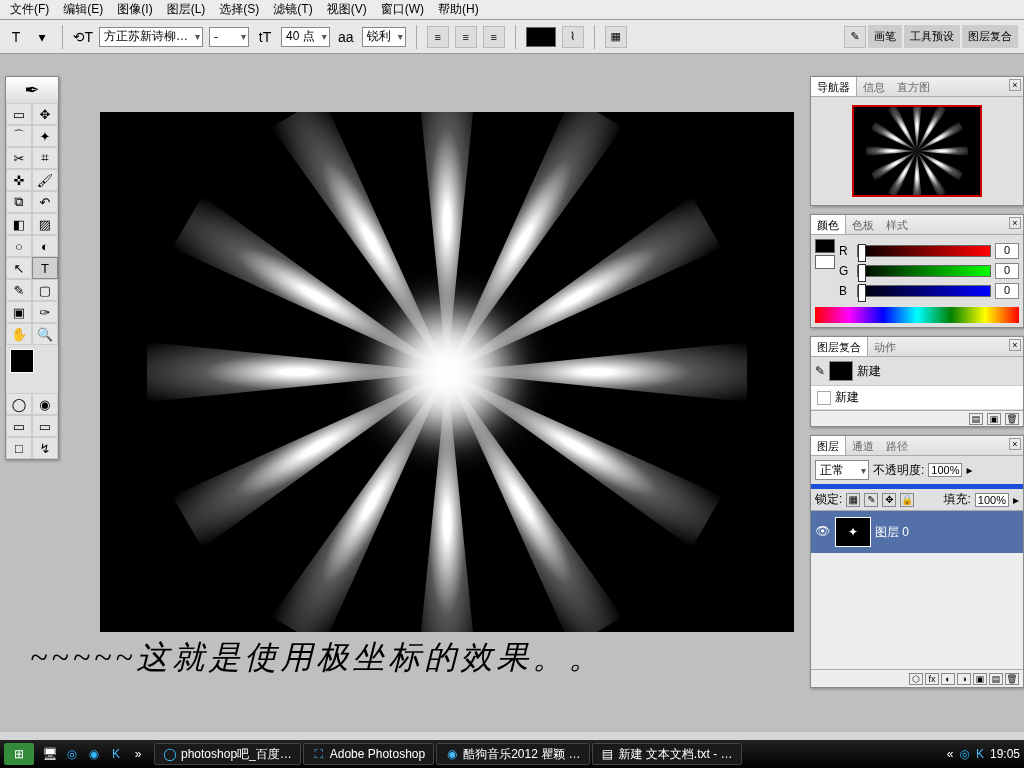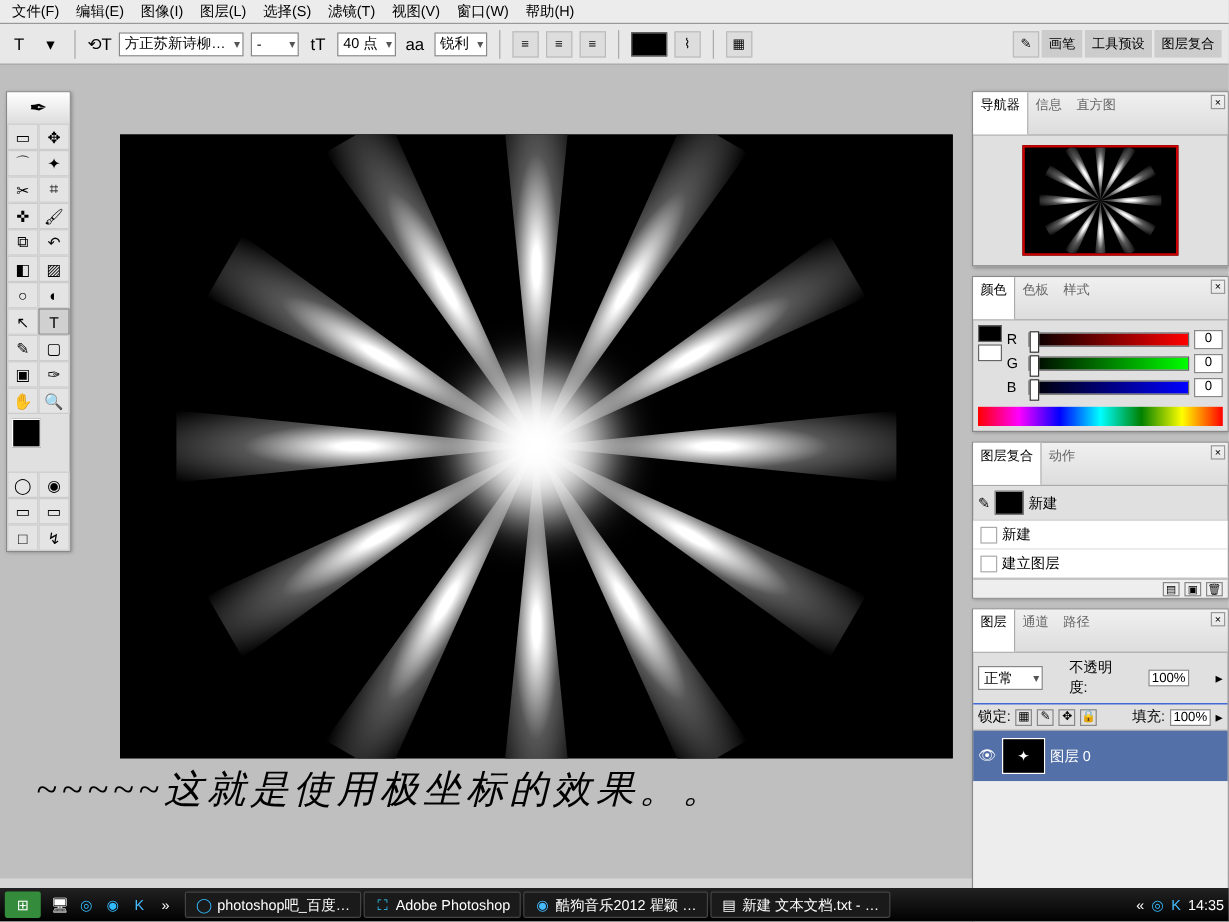--- a/index.html
+++ b/index.html
@@ -39,21 +39,21 @@
 
 .canvas-frame { position: absolute; top: 58px; left: 100px; width: 694px; height: 520px; background: #000; }
 .starburst { width: 100%; height: 100%; }
 
 
 .caption { position: absolute; left: 30px; top: 636px; font-size: 32px; font-style: italic; font-family: "KaiTi","STKaiti",serif; letter-spacing: 4px; color: #000; }
 
 
 .panels { position: absolute; right: 0; top: 76px; width: 214px; display: flex; flex-direction: column; gap: 8px; }
 .panel { background: #e0e0e0; border: 1px solid #888; box-shadow: 1px 1px 3px rgba(0,0,0,0.3); }
-.panel-tabs { height: 36px; background: linear-gradient(#f0f0f0,#ddd); display: flex; border-bottom: 1px solid #aaa; position: relative; }
+.panel-tabs { height: 20px; background: linear-gradient(#f0f0f0,#ddd); display: flex; border-bottom: 1px solid #aaa; position: relative; }
 .panel-tab { padding: 3px 6px; font-size: 11px; color: #666; }
 .panel-tab.active { background: #fff; color: #000; border-right: 1px solid #aaa; }
 .panel-close { position: absolute; right: 2px; top: 2px; font-size: 9px; border: 1px solid #999; width: 12px; height: 12px; text-align: center; line-height: 10px; cursor: pointer; }
 .panel-body { padding: 4px; }
 
 
 .nav-thumb { width: 130px; height: 92px; margin: 4px auto; border: 2px solid #c00; background: #000; display: flex; align-items: center; justify-content: center; }
 .nav-footer { display: flex; align-items: center; gap: 4px; padding: 2px 4px; border-top: 1px solid #aaa; background: #eee; font-size: 11px; }
 .nav-slider { flex: 1; height: 4px; background: #ccc; border: 1px solid #999; position: relative; }
 .nav-slider::after { content:""; position:absolute; left:30%; top:-3px; width:8px; height:10px; background:#999; }
@@ -74,21 +74,21 @@
 
 .hist-head { display: flex; align-items: center; gap: 4px; padding: 4px; border-bottom: 1px solid #ccc; }
 .hist-head .mini { width: 24px; height: 20px; background: #000; border: 1px solid #888; display: flex; align-items: center; justify-content: center; }
 .hist-list { }
 .hist-item { display: flex; align-items: center; gap: 4px; padding: 3px 6px; border-bottom: 1px solid #ddd; background: #fff; }
 .hist-item .sw { width: 14px; height: 14px; border: 1px solid #aaa; }
 .hist-foot { height: 16px; background: #eee; border-top: 1px solid #aaa; display:flex; justify-content:flex-end; gap:4px; padding:0 4px; align-items:center; }
 .tiny-icon { width: 14px; height: 12px; border: 1px solid #888; font-size:9px; text-align:center; line-height:10px; }
 
 
-.layer-opts { display: flex; align-items: center; gap: 22px; padding: 4px; border-bottom: 1px solid #1d4ed8; }
+.layer-opts { display: flex; align-items: center; gap: 4px; padding: 4px; border-bottom: 5px solid #1d4ed8; }
 .layer-opts .dropdown { min-width: 54px; }
 .pct-box { border: 1px solid #888; background: #fff; padding: 0 2px; font-size: 11px; }
 .lock-row { display: flex; align-items: center; gap: 4px; padding: 2px 4px; border-bottom: 1px solid #aaa; font-size: 11px; }
 .lock-row .sq { width: 14px; height: 14px; border: 1px solid #888; text-align:center; font-size:10px; line-height:12px; }
 .layer-item { display: flex; align-items: center; gap: 4px; padding: 6px 4px; background: #5470a8; color: #fff; }
 .layer-item .eye { width: 16px; height: 16px; }
 .layer-thumb { width: 36px; height: 30px; background: #000; border: 1px solid #fff; display:flex; align-items:center; justify-content:center; }
 .layer-space { height: 116px; background: #ededed; }
 .layer-foot { height: 18px; background: #eee; border-top: 1px solid #aaa; display:flex; justify-content:flex-end; gap:2px; padding:0 4px; align-items:center; }
 
@@ -295,24 +295,20 @@
     <div class="hist-head">
       <span>✎</span>
       <div class="mini">✦</div>
       <span>新建</span>
     </div>
     <div class="hist-list">
       <div class="hist-item">
           <div class="sw"></div>
           <span>新建</span>
         </div>
-      <div class="hist-item">
-          <div class="sw"></div>
-          <span>建立图层</span>
-        </div>
     </div>
     <div class="hist-foot">
       <div class="tiny-icon">▤</div>
       <div class="tiny-icon">▣</div>
       <div class="tiny-icon">🗑</div>
     </div>
   </div>
 
   <div class="panel">
     <div class="panel-tabs">
@@ -380,15 +376,15 @@
       <span>酷狗音乐2012 瞿颖 …</span>
     </div>
   <div class="task-btn inactive">
       <span class="ico">▤</span>
       <span>新建 文本文档.txt - …</span>
     </div>
   <div class="tray">
     <span>«</span>
     <span style="color:#3bf">◎</span>
     <span style="color:#4bf">K</span>
-    <span>14:35</span>
+    <span>19:05</span>
   </div>
 </div>
 
 </body></html>

